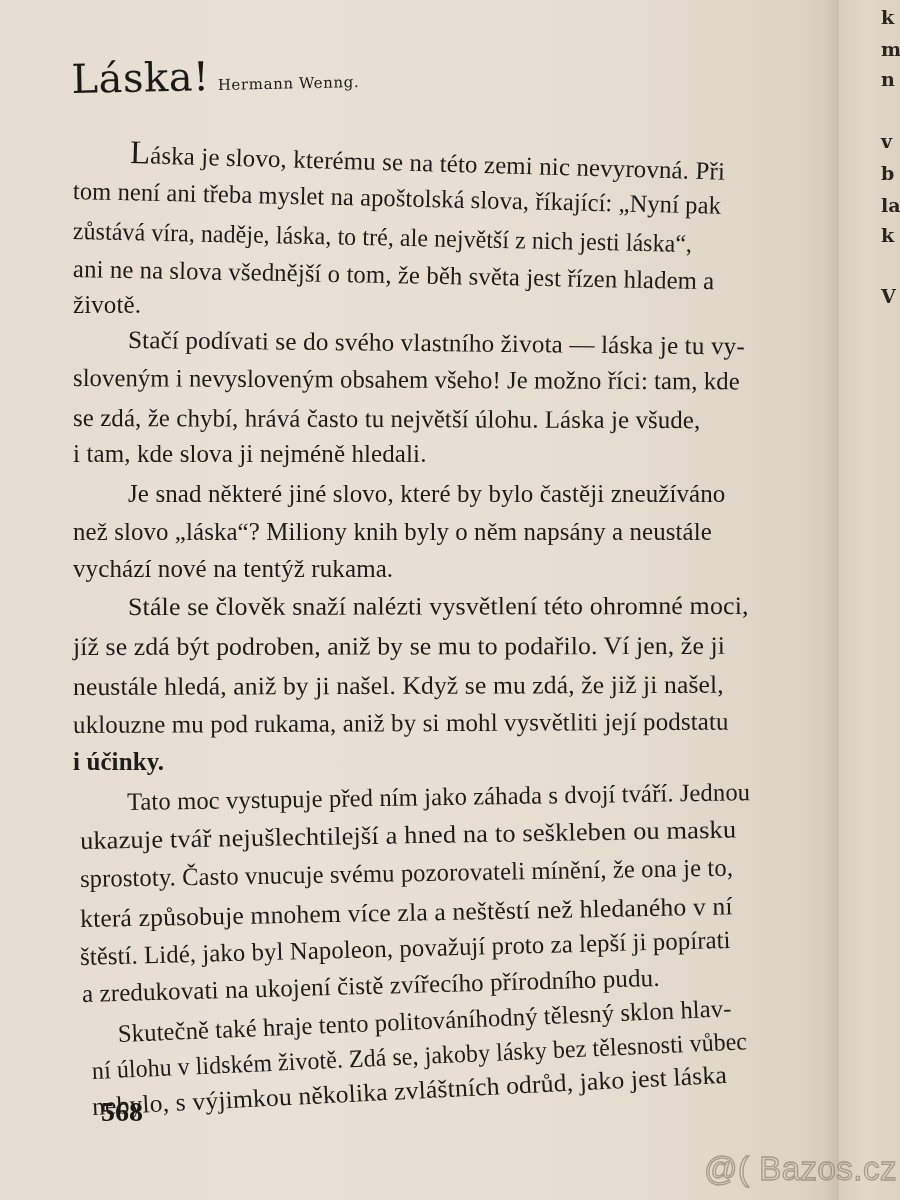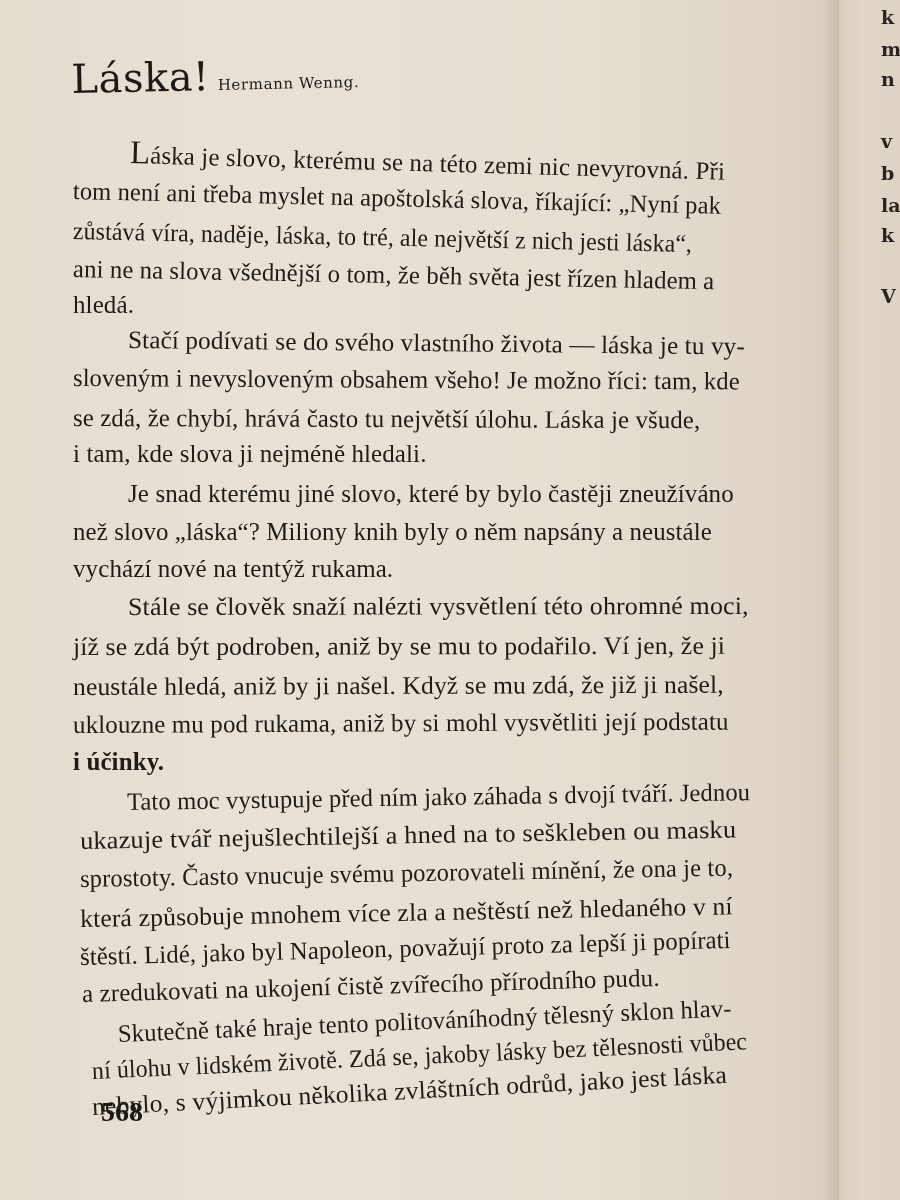--- a/index.html
+++ b/index.html
@@ -62,26 +62,26 @@
 <div class="photo">
   <div class="page">
     <div class="title-row">
       <span class="title">Láska!</span><span class="author">Hermann Wenng.</span>
     </div>
     <div id="body-lines">
         <div class="line" style="left: 130px; top: 134px; transform: rotate(1.6deg) scaleX(1);"><span class="dropcap">L</span><span>áska je slovo, kterému se na této zemi nic nevyrovná. Při</span></div>
         <div class="line" style="left: 73px; top: 177px; transform: rotate(1.3deg) scaleX(0.98);"><span>tom není ani třeba myslet na apoštolská slova, říkající: „Nyní pak</span></div>
         <div class="line" style="left: 73px; top: 217px; transform: rotate(1.2deg) scaleX(0.955);"><span>zůstává víra, naděje, láska, to tré, ale největší z nich jesti láska“,</span></div>
         <div class="line" style="left: 73px; top: 255px; transform: rotate(1.1deg) scaleX(0.99);"><span>ani ne na slova všednější o tom, že běh světa jest řízen hladem a</span></div>
-        <div class="line" style="left: 73px; top: 291px; transform: rotate(0deg) scaleX(1);"><span>hledá.</span></div>
+        <div class="line" style="left: 73px; top: 291px; transform: rotate(0deg) scaleX(1);"><span>životě.</span></div>
         <div class="line" style="left: 128px; top: 326px; transform: rotate(0.6deg) scaleX(1.01);"><span>Stačí podívati se do svého vlastního života — láska je tu vy-</span></div>
         <div class="line" style="left: 73px; top: 364px; transform: rotate(0.3deg) scaleX(0.985);"><span>sloveným i nevysloveným obsahem všeho! Je možno říci: tam, kde</span></div>
         <div class="line" style="left: 73px; top: 404px; transform: rotate(0.2deg) scaleX(0.995);"><span>se zdá, že chybí, hrává často tu největší úlohu. Láska je všude,</span></div>
         <div class="line" style="left: 73px; top: 440px; transform: rotate(0deg) scaleX(1);"><span>i tam, kde slova ji nejméně hledali.</span></div>
-        <div class="line" style="left: 128px; top: 480px; transform: rotate(0deg) scaleX(1);"><span>Je snad kterému jiné slovo, které by bylo častěji zneužíváno</span></div>
+        <div class="line" style="left: 128px; top: 480px; transform: rotate(0deg) scaleX(1);"><span>Je snad některé jiné slovo, které by bylo častěji zneužíváno</span></div>
         <div class="line" style="left: 73px; top: 518px; transform: rotate(0deg) scaleX(0.995);"><span>než slovo „láska“? Miliony knih byly o něm napsány a neustále</span></div>
         <div class="line" style="left: 73px; top: 555px; transform: rotate(0deg) scaleX(1);"><span>vychází nové na tentýž rukama.</span></div>
         <div class="line" style="left: 128px; top: 593px; transform: rotate(-0.1deg) scaleX(1.04);"><span>Stále se člověk snaží nalézti vysvětlení této ohromné moci,</span></div>
         <div class="line" style="left: 73px; top: 633px; transform: rotate(-0.1deg) scaleX(1.03);"><span>jíž se zdá být podroben, aniž by se mu to podařilo. Ví jen, že ji</span></div>
         <div class="line" style="left: 73px; top: 673px; transform: rotate(-0.2deg) scaleX(1.025);"><span>neustále hledá, aniž by ji našel. Když se mu zdá, že již ji našel,</span></div>
         <div class="line" style="left: 73px; top: 711px; transform: rotate(-0.3deg) scaleX(1);"><span>uklouzne mu pod rukama, aniž by si mohl vysvětliti její podstatu</span></div>
         <div class="line" style="left: 73px; top: 748px; transform: rotate(0deg) scaleX(1); font-weight: bold;"><span>i účinky.</span></div>
         <div class="line" style="left: 127px; top: 788px; transform: rotate(-0.9deg) scaleX(0.985);"><span>Tato moc vystupuje před ním jako záhada s dvojí tváří. Jednou</span></div>
         <div class="line" style="left: 80px; top: 827px; transform: rotate(-1deg) scaleX(1.06);"><span>ukazuje tvář nejušlechtilejší a hned na to seškleben ou masku</span></div>
         <div class="line" style="left: 80px; top: 865px; transform: rotate(-1deg) scaleX(0.985);"><span>sprostoty. Často vnucuje svému pozorovateli mínění, že ona je to,</span></div>
@@ -97,13 +97,14 @@
   <div class="next-page" id="next-page">
       <div class="frag" style="top: 6px;">k</div>
       <div class="frag" style="top: 38px;">m</div>
       <div class="frag" style="top: 68px;">n</div>
       <div class="frag" style="top: 130px;">v</div>
       <div class="frag" style="top: 162px;">b</div>
       <div class="frag" style="top: 194px;">la</div>
       <div class="frag" style="top: 224px;">k</div>
       <div class="frag" style="top: 285px;">V</div>
     </div>
+  <div class="watermark">@( Bazos.cz</div>
 </div>
 
 </body></html>

